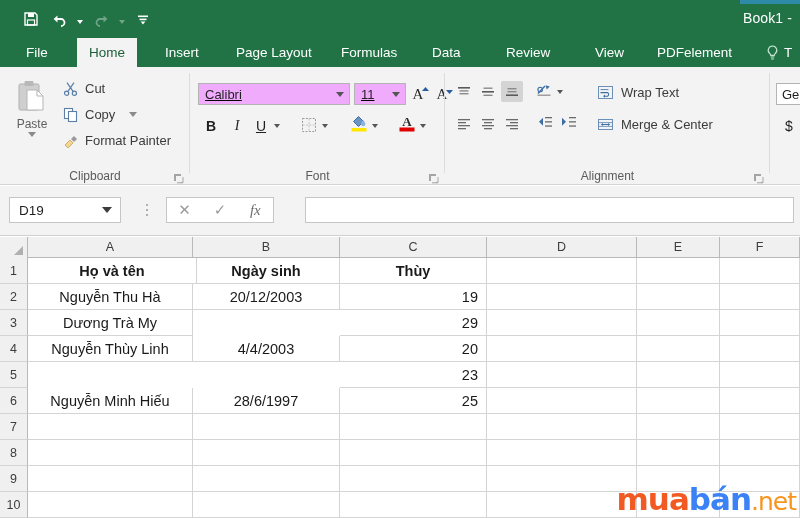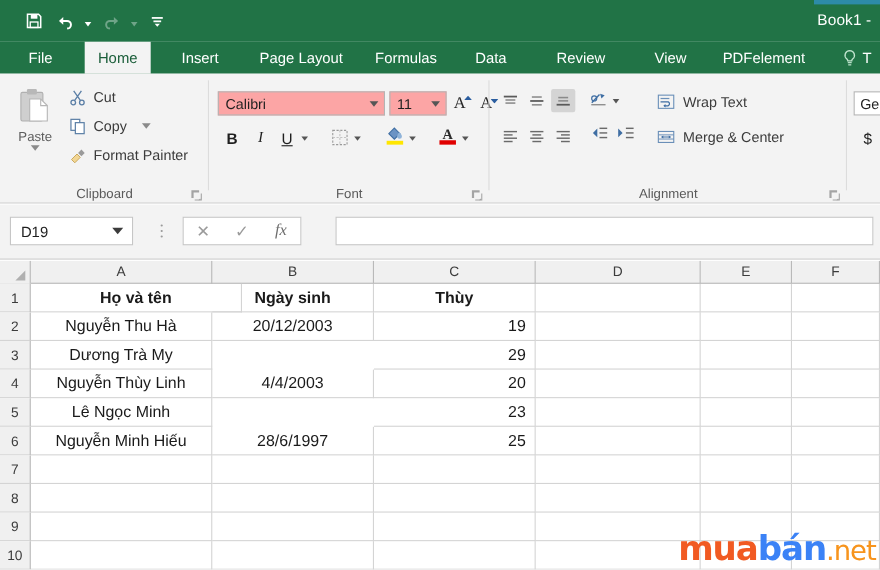--- a/index.html
+++ b/index.html
@@ -83,22 +83,22 @@
   }
   .paste-lbl { font-size: 12px; color: #5e5e5e; margin-top: 2px; }
   .cb-item {
     position: absolute; left: 62px; display: flex; align-items: center;
     gap: 6px; height: 23px; font-size: 13px; color: #3b3b3b;
   }
   .cb-ico { width: 17px; height: 17px; display: flex; align-items: center; justify-content: center; }
 
   
   .fontbox {
-    position: absolute; background: #fca5a5; border: 1px solid #b4b4b4;
-    height: 22px; display: flex; align-items: center;
+    position: absolute; background: #f0abfc; border: 1px solid #b4b4b4;
+    height: 22px; display: flex; align-items: center; text-decoration: underline;
   }
   .fontbox span { font-size: 13px; color: #1f1f1f; padding-left: 6px; }
   .fb-caret {
     margin-left: auto; margin-right: 5px; width: 0; height: 0;
     border-left: 4px solid transparent; border-right: 4px solid transparent;
     border-top: 5px solid #555;
   }
   .aa-btn {
     position: absolute; width: 22px; height: 22px;
     display: flex; align-items: center; justify-content: center;
@@ -582,21 +582,21 @@
     <div class="rowhead" style="top:47px;">2</div>
     <div class="rowhead" style="top:73px;">3</div>
     <div class="rowhead" style="top:99px;">4</div>
     <div class="rowhead" style="top:125px;">5</div>
     <div class="rowhead" style="top:151px;">6</div>
     <div class="rowhead" style="top:177px;">7</div>
     <div class="rowhead" style="top:203px;">8</div>
     <div class="rowhead" style="top:229px;">9</div>
     <div class="rowhead" style="top:255px;">10</div>
 
-    <div class="gcell hdr" style="left:28px;  top:21px; width:192px;">Họ và tên</div>
+    <div class="gcell hdr" style="left:28px;  top:21px; width:169px;">Họ và tên</div>
     <div class="gcell hdr" style="left:193px; top:21px; width:147px;">Ngày sinh</div>
     <div class="gcell hdr" style="left:340px; top:21px; width:147px;">Thùy</div>
     <div class="gcell" style="left:487px; top:21px; width:150px;"></div>
     <div class="gcell" style="left:637px; top:21px; width:83px;"></div>
     <div class="gcell" style="left:720px; top:21px; width:80px;"></div>
 
     <div class="gcell ctr" style="left:28px;  top:47px; width:165px;">Nguyễn Thu Hà</div>
     <div class="gcell ctr" style="left:193px; top:47px; width:147px;">20/12/2003</div>
     <div class="gcell num" style="left:340px; top:47px; width:147px;">19</div>
     <div class="gcell" style="left:487px; top:47px; width:150px;"></div>
@@ -609,21 +609,20 @@
     <div class="gcell" style="left:637px; top:73px; width:83px;"></div>
     <div class="gcell" style="left:720px; top:73px; width:80px;"></div>
 
     <div class="gcell ctr" style="left:28px;  top:99px; width:165px;">Nguyễn Thùy Linh</div>
     <div class="gcell ctr" style="left:193px; top:99px; width:147px;">4/4/2003</div>
     <div class="gcell num" style="left:340px; top:99px; width:147px;">20</div>
     <div class="gcell" style="left:487px; top:99px; width:150px;"></div>
     <div class="gcell" style="left:637px; top:99px; width:83px;"></div>
     <div class="gcell" style="left:720px; top:99px; width:80px;"></div>
 
-    <div class="gcell ctr" style="left:28px;  top:125px; width:165px;">Lê Ngọc Minh</div>
     <div class="gcell num" style="left:340px; top:125px; width:147px;">23</div>
     <div class="gcell" style="left:487px; top:125px; width:150px;"></div>
     <div class="gcell" style="left:637px; top:125px; width:83px;"></div>
     <div class="gcell" style="left:720px; top:125px; width:80px;"></div>
 
     <div class="gcell ctr" style="left:28px;  top:151px; width:165px;">Nguyễn Minh Hiếu</div>
     <div class="gcell ctr" style="left:193px; top:151px; width:147px;">28/6/1997</div>
     <div class="gcell num" style="left:340px; top:151px; width:147px;">25</div>
     <div class="gcell" style="left:487px; top:151px; width:150px;"></div>
     <div class="gcell" style="left:637px; top:151px; width:83px;"></div>

